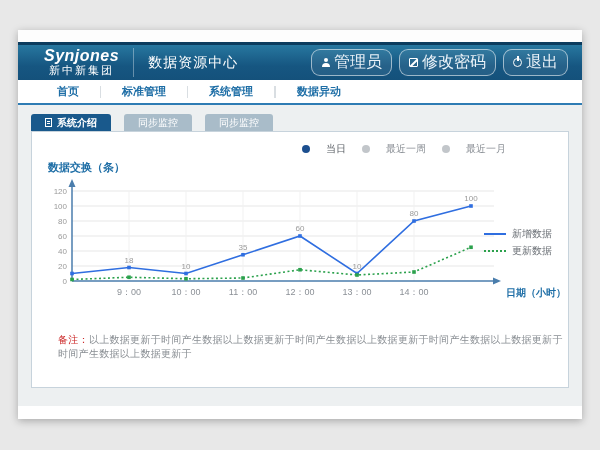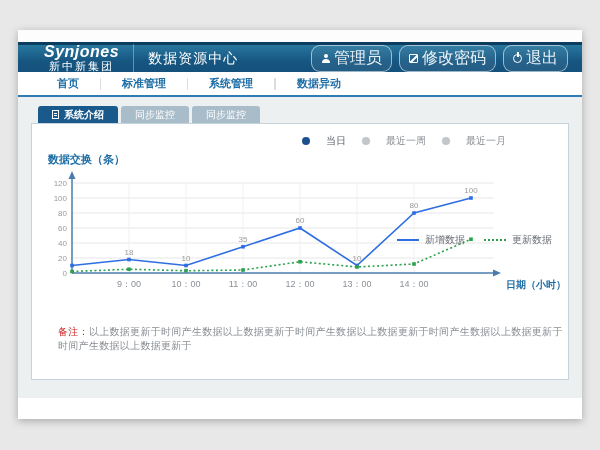--- a/index.html
+++ b/index.html
@@ -4,21 +4,21 @@
 <style>
   * { margin:0; padding:0; box-sizing:border-box; }
   html,body { width:600px; height:450px; overflow:hidden; background:#e8e8e8;
               font-family:"Liberation Sans","DejaVu Sans",sans-serif; }
   .stage { position:relative; width:600px; height:450px; }
   .page  { position:absolute; left:18px; top:30px; width:564px; height:389px;
            background:#fff; box-shadow:0 2px 8px rgba(0,0,0,.28); }
 
   
   .topstrip { height:12px; background:#fdfdfd; }
-  header { height:30px; border-top:3px solid #0c3c5e;
+  header { height:38px; border-top:3px solid #0c3c5e;
            background:linear-gradient(#27779f,#165681 60%,#14517b);
            display:flex; align-items:center; padding:0 14px 0 26px; color:#fff; }
   .brand { display:flex; flex-direction:column; align-items:center; line-height:1.05;
            padding-right:14px; border-right:1px solid rgba(255,255,255,.35); cursor:pointer; }
   .logo-text { font-size:16px; font-weight:bold; font-style:italic; letter-spacing:.5px; }
   .logo-sub  { font-size:11px; font-weight:normal; letter-spacing:2px; }
   .app-title { font-size:14px; margin-left:14px; letter-spacing:1px; }
   .header-actions { margin-left:auto; display:flex; gap:7px; }
   .hbtn { display:flex; align-items:center; gap:4px; font-size:16px; color:#eaf2f8;
           border:1px solid rgba(255,255,255,.55); background:rgba(255,255,255,.07);
@@ -38,40 +38,40 @@
           width:2px; height:5px; background:#fff; }
 
   
   nav { height:25px; background:#fff; display:flex; align-items:center; padding-left:18px;
         border-bottom:2px solid #2e7cb4; }
   .nav-item { font-size:11px; font-weight:bold; color:#1e6ea6; padding:0 21px; cursor:pointer; }
   .nav-sep  { width:1px; height:12px; background:#d9dee2; }
 
   
   .content { background:#edf0f1; height:301px; padding:9px 13px 0; }
-  .tabs { display:flex; gap:3px; margin-left:7px; height:17px; }
+  .tabs { display:flex; gap:13px; height:17px; }
   .tab  { display:flex; align-items:center; gap:5px; font-size:10px; color:#fff;
           padding:0 14px; border-radius:3px 3px 0 0; cursor:pointer; background:#a9bcc9; }
   .tab.active { background:#19598c; font-weight:bold; }
   .doc-icon { width:7px; height:9px; border:1px solid #fff; background:
           linear-gradient(#fff,#fff) 1px 2px/3px 1px no-repeat,
           linear-gradient(#fff,#fff) 1px 4px/3px 1px no-repeat; }
 
   .panel { background:#fff; border:1px solid #c7d3dc; height:257px; position:relative; }
 
   .filters { display:flex; justify-content:flex-end; gap:16px; padding:10px 62px 0 0; }
   .radio-item { display:flex; align-items:center; gap:16px; cursor:pointer; }
   .radio-dot { width:8px; height:8px; border-radius:50%; background:#c2c6ca; }
   .radio-item.sel .radio-dot { background:#1c4f8f; }
   .radio-item span { font-size:10px; color:#8b9096; }
   .radio-item.sel span { color:#555a60; }
 
   .chart-title { font-size:11px; font-weight:bold; color:#1e6ea6; margin:4px 0 0 16px; }
   .chart-row { position:relative; margin:2px 0 0 12px; }
-  .legend { position:absolute; right:16px; top:64px; display:flex; flex-direction:row; gap:19px; }
+  .legend { position:absolute; right:16px; top:50px; display:flex; flex-direction:column; gap:3px; }
   .legend-item { display:flex; align-items:center; gap:6px; }
   .legend-item .sample { width:22px; height:0; }
   .legend-item span { font-size:10px; color:#6b7076; }
 
   .note { margin:10px 0 0 26px; font-size:10px; color:#8a8f94; letter-spacing:.3px;font-family:Liberation Serif, serif; }
   .note-prefix { color:#cc2a2a; }
 
   svg text { font-family:"Liberation Sans","DejaVu Sans",sans-serif; }
 </style>
 </head>

